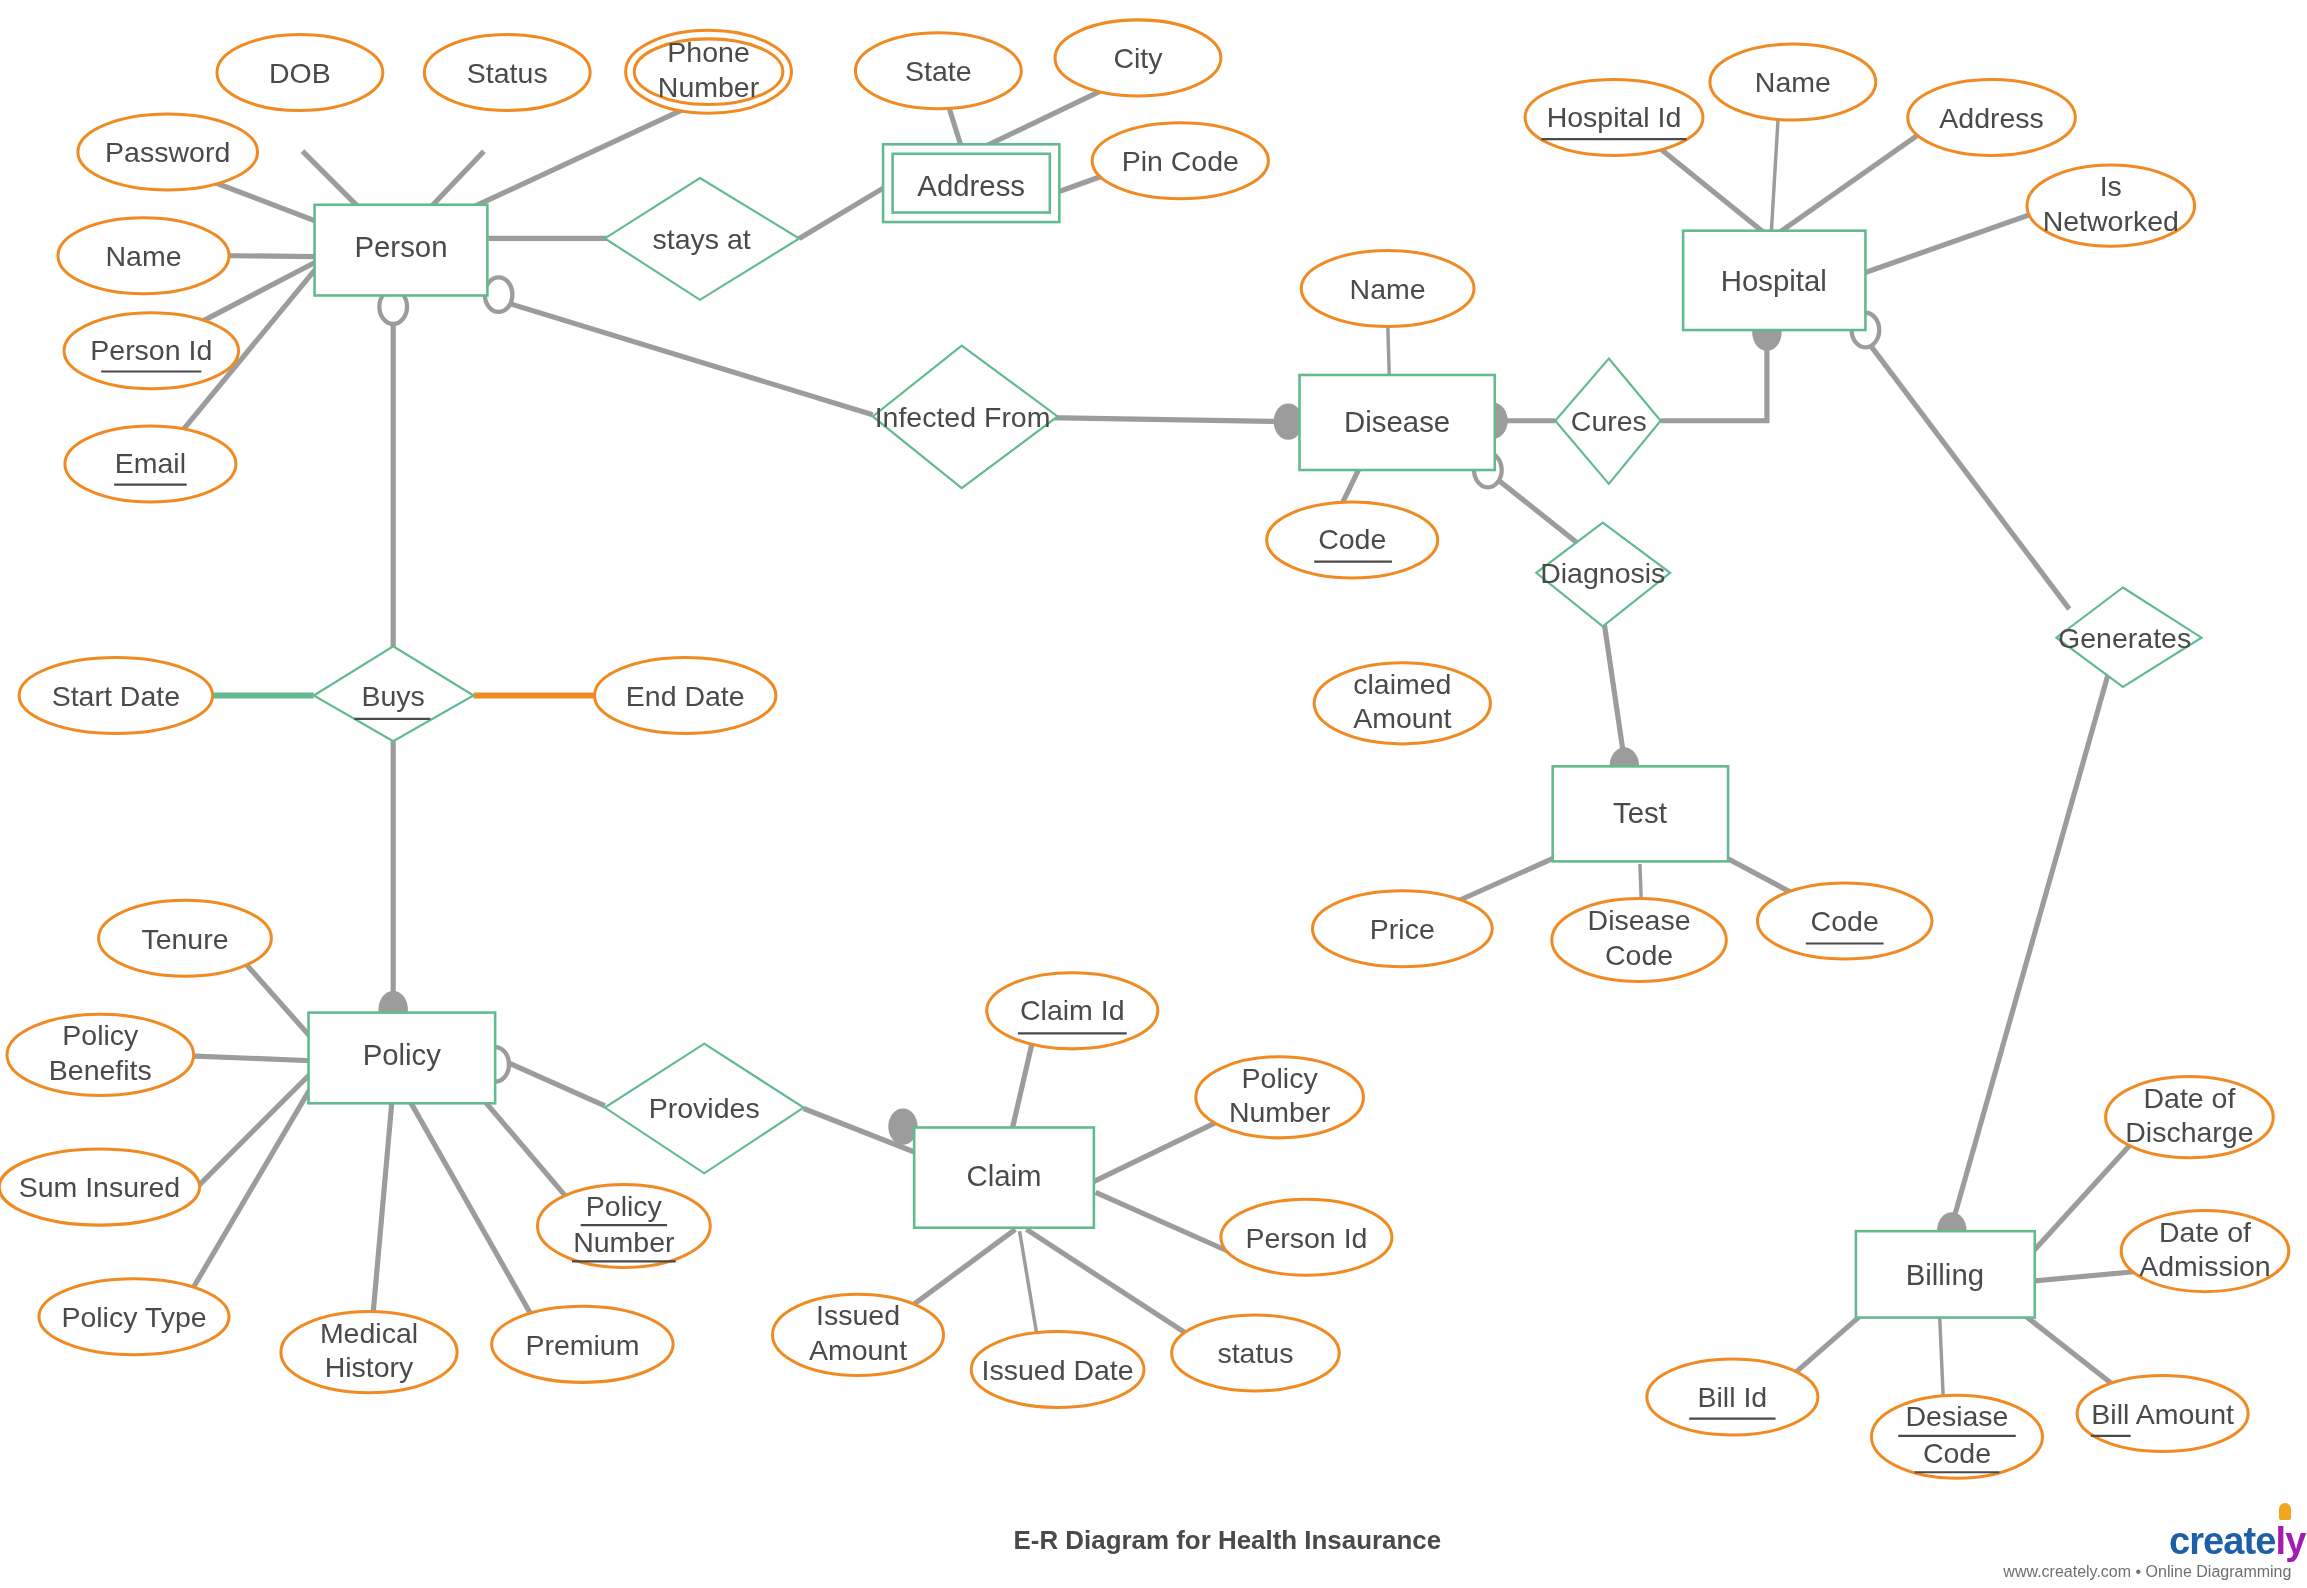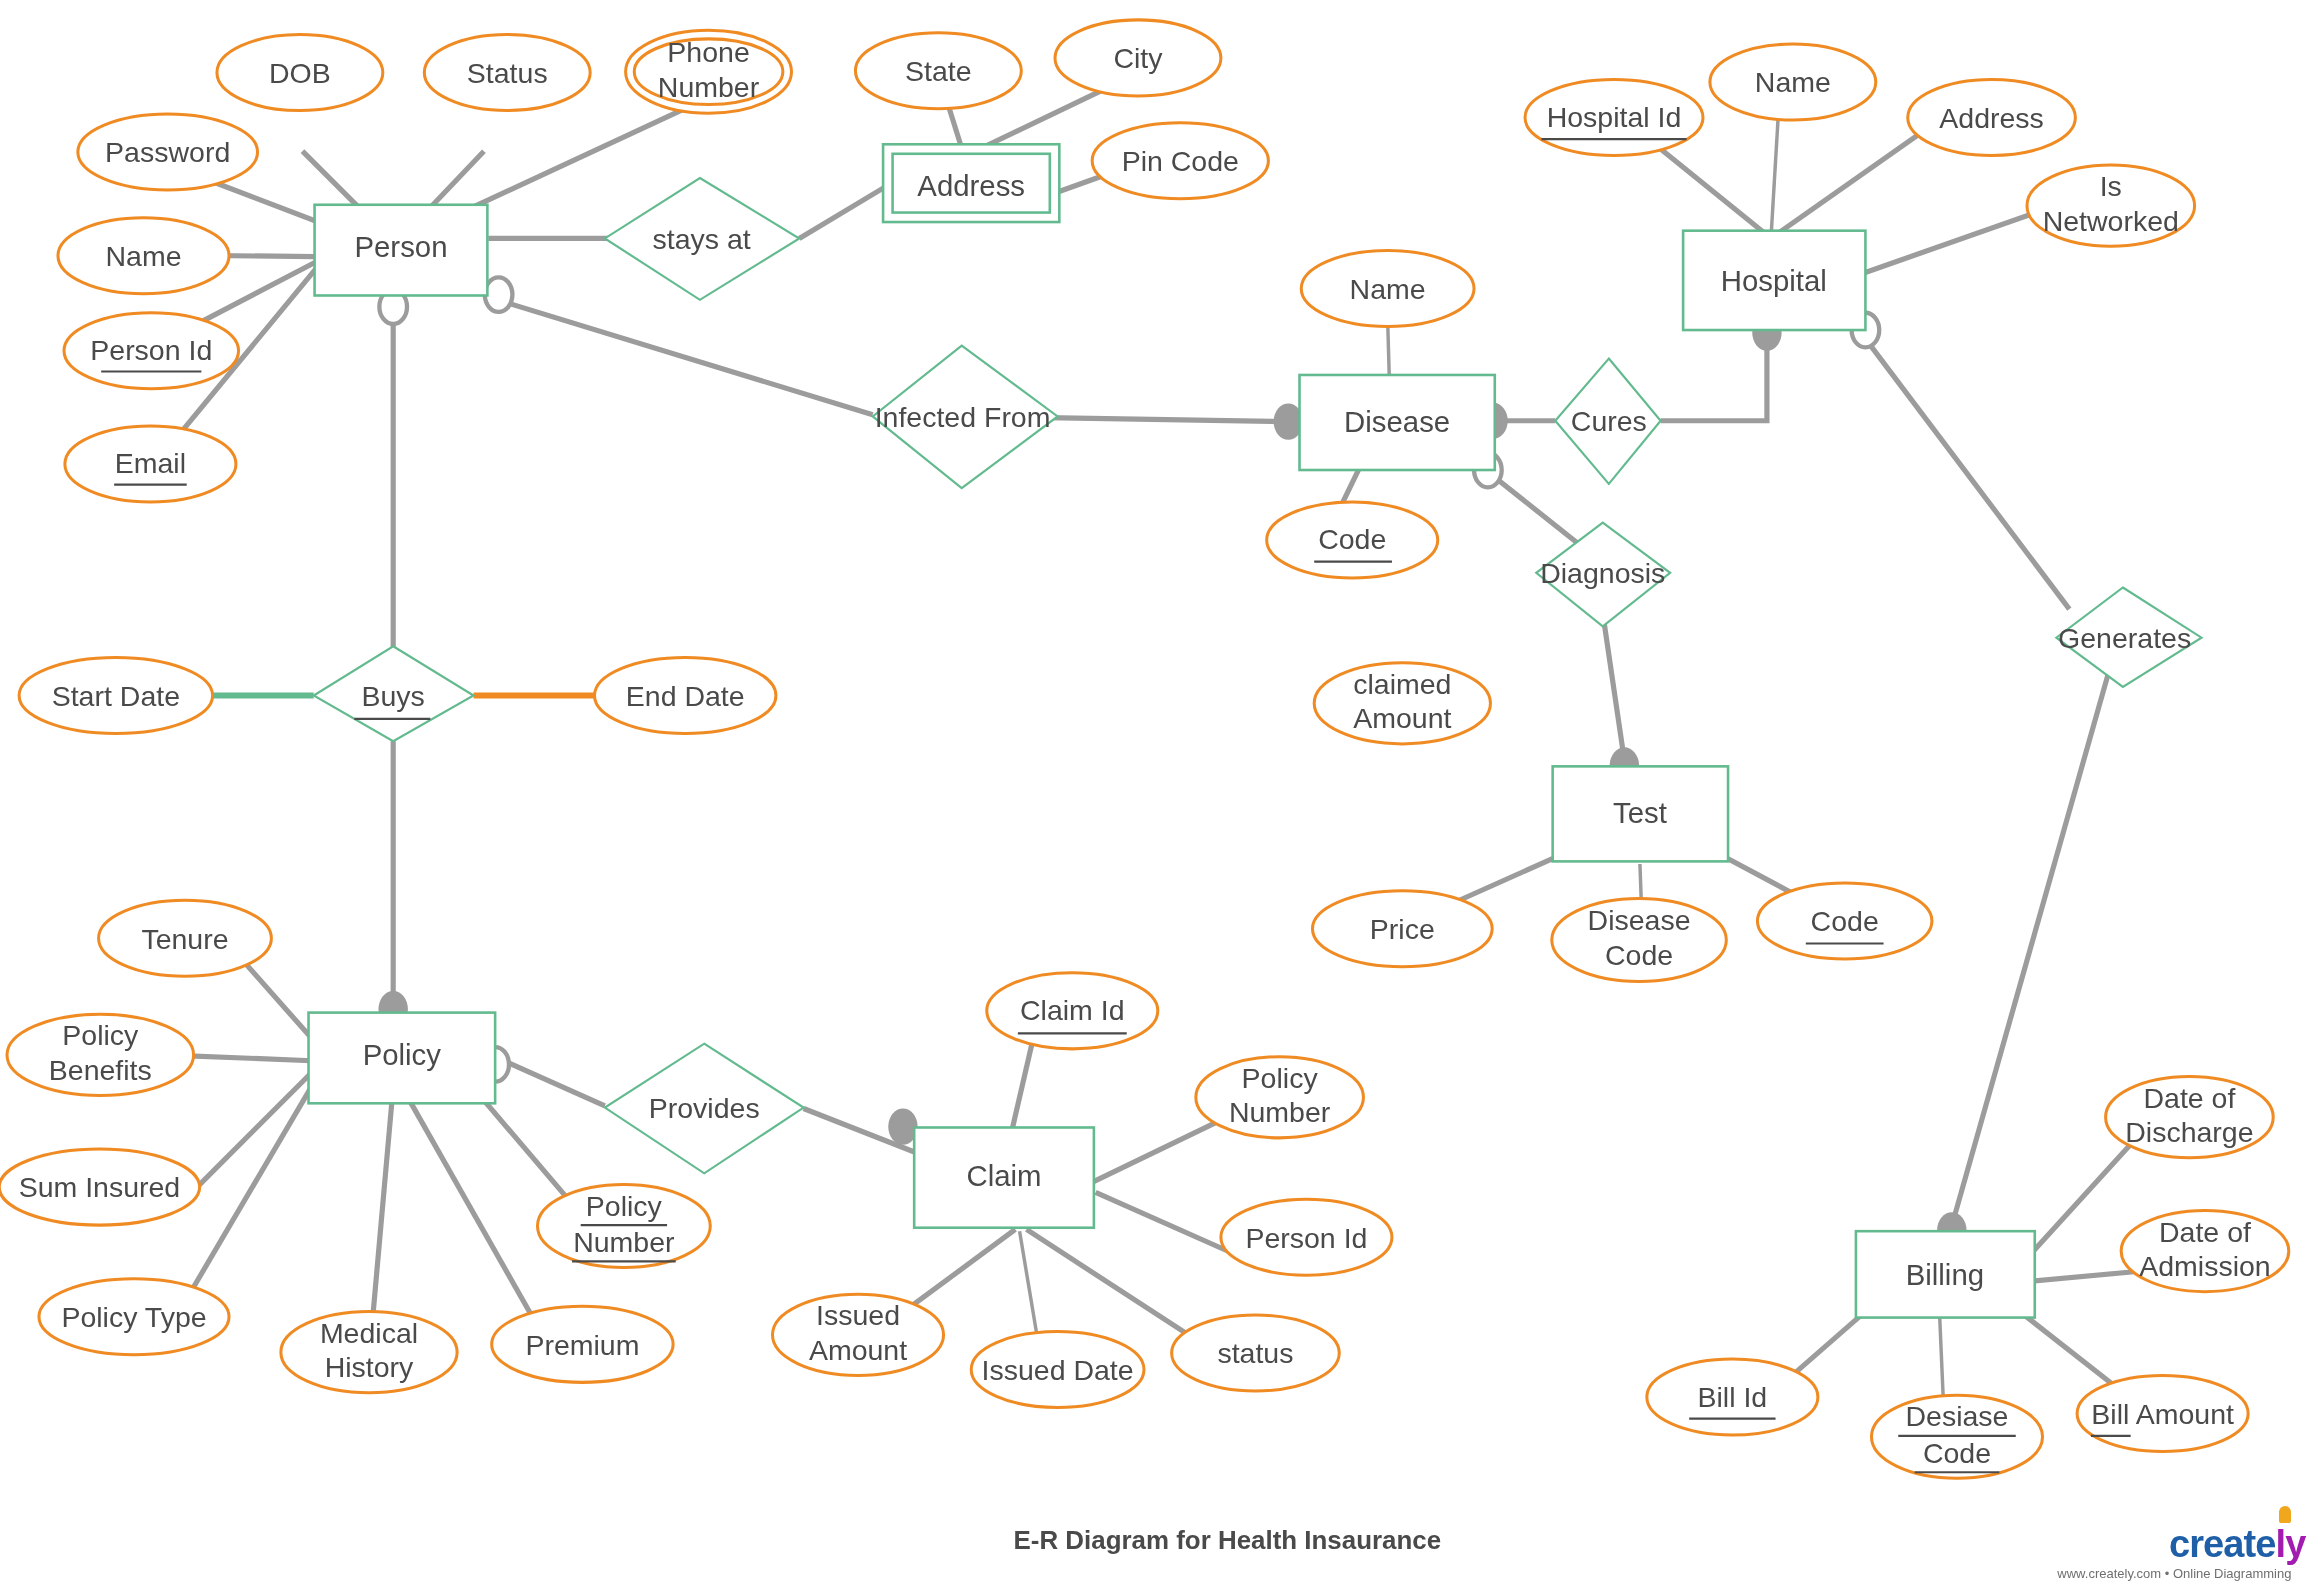--- a/index.html
+++ b/index.html
@@ -17,21 +17,21 @@
   .link{stroke:#9c9c9c;stroke-width:6;fill:none;stroke-linecap:butt;}
   .link-thin{stroke:#9c9c9c;stroke-width:4;fill:none;}
   .link-green{stroke:#62ba8e;stroke-width:7;fill:none;}
   .link-orange{stroke:#ef8b22;stroke-width:7;fill:none;}
   .card-filled{fill:#9c9c9c;stroke:none;}
   .card-open{fill:#ffffff;stroke:#9c9c9c;stroke-width:5;}
   .underline{stroke:#4a4a4a;stroke-width:2.5;}
   #brand{position:absolute;right:15.6px;bottom:7px;text-align:right;}
   #brand .logo{font-size:38px;font-weight:bold;letter-spacing:-0.9px;color:#1f5fa8;line-height:1;}
   #brand .logo .ly{color:#a21caf;}
-  #brand .tag{font-size:13px;color:#6f6f6f;margin-top:3.5px;}
+  #brand .tag{font-size:16px;color:#6f6f6f;margin-top:3.5px;}
   #brand .bulb{display:inline-block;width:12px;height:17.3px;background:#f0a71e;border-radius:6px 6px 2.6px 2.6px;vertical-align:top;margin-left:-26px;position:relative;top:-19px;}
 </style>
 </head>
 <body>
 
 <div id="stage">
 <svg viewBox="0 0 2670 1838" xmlns="http://www.w3.org/2000/svg">
 
   <g>
 

